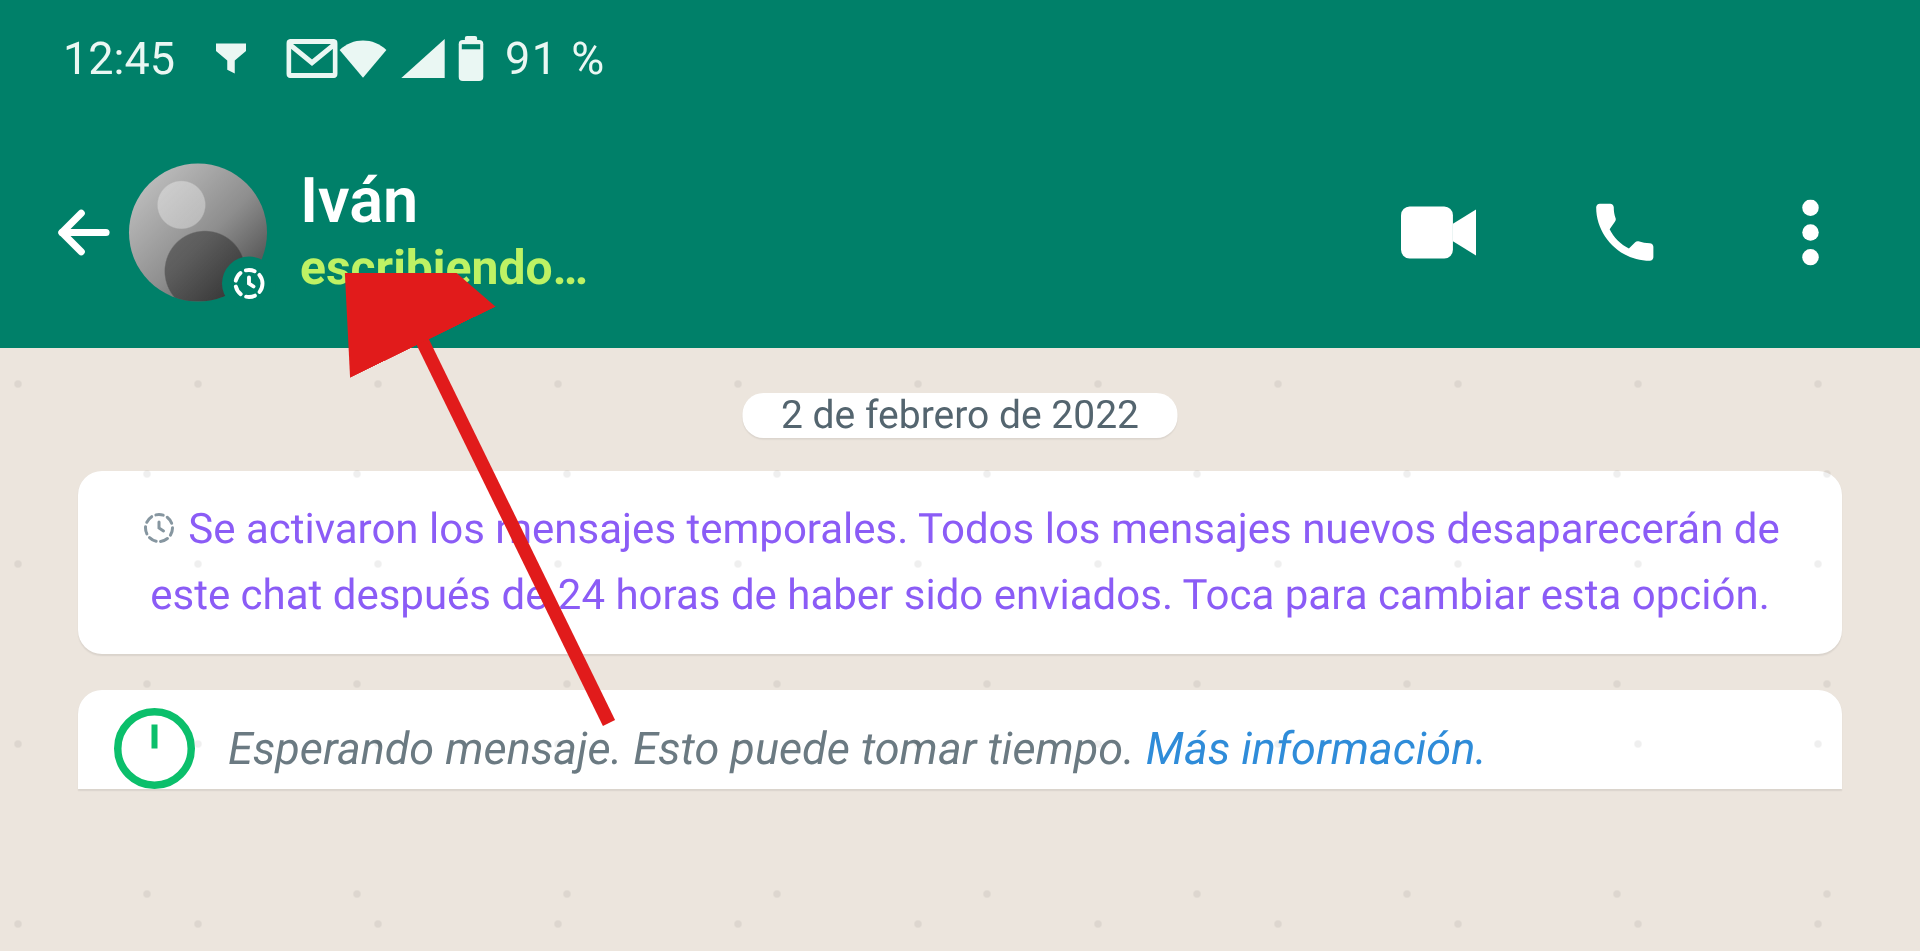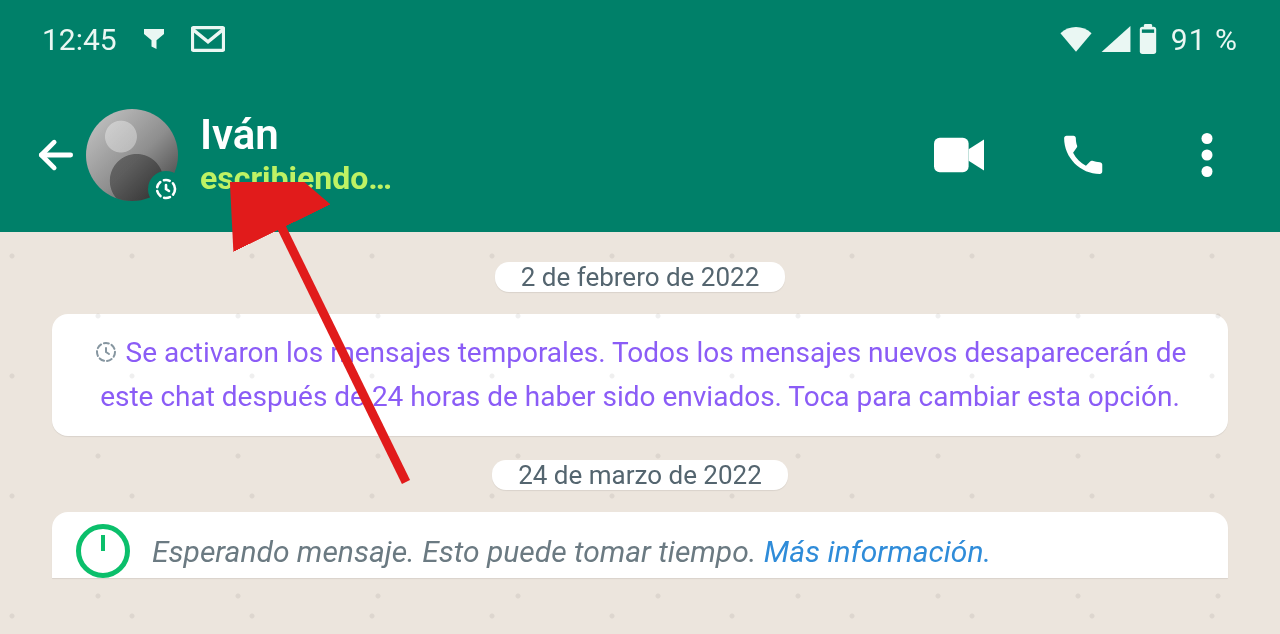--- a/index.html
+++ b/index.html
@@ -2,21 +2,21 @@
 <html><head>
 <meta charset="utf-8">
 <style>
   * { margin:0; padding:0; box-sizing:border-box; }
   html,body { width:1280px; height:634px; font-family:-apple-system,Roboto,Helvetica,Arial,sans-serif; overflow:hidden; }
   body { background:#ece5dd; position:relative; }
 
   
   .header-block { background:#008069; color:#fff; position:relative; height:232px; width:100%; }
 
-  .status-bar { height:78px; display:flex; align-items:center; justify-content:space-between; padding:0 42px 0 42px; font-size:30px; font-weight:400; color:#eaf7f3; }
+  .status-bar { height:78px; display:flex; align-items:center; padding:0 42px 0 42px; font-size:30px; font-weight:400; color:#eaf7f3; }
   .status-left { display:flex; align-items:center; gap:22px; }
   .status-right { display:flex; align-items:center; gap:8px; font-size:30px; }
   .status-right .pct { margin-left:6px; letter-spacing:1px; }
   .st-icon svg { display:block; }
 
   .chat-header { display:flex; align-items:center; height:154px; padding:0 38px 0 32px; }
   .back-btn { width:48px; display:flex; align-items:center; justify-content:center; }
   .avatar-wrap { position:relative; margin-left:6px; }
   .avatar { width:92px; height:92px; border-radius:50%; background:linear-gradient(135deg,#c9c9c9 0%, #8e8e8e 55%, #3a3a3a 100%); overflow:hidden; position:relative; }
   .avatar::after{ content:""; position:absolute; inset:0; background:
@@ -141,21 +141,20 @@
 
   <div class="system-card">
     <span class="clock">
       <svg width="24" height="24" viewBox="0 0 24 24" fill="none" stroke="#8696a0" stroke-width="2" stroke-linecap="round">
           <circle cx="12" cy="12" r="9" stroke-dasharray="5 3"></circle>
           <path d="M12 8v4l3 2"></path>
         </svg>
     </span><span>Se activaron los mensajes temporales. Todos los mensajes nuevos desaparecerán de este chat después de 24 horas de haber sido enviados. Toca para cambiar esta opción.</span>
   </div>
 
-  <div class="date-chip">24 de marzo de 2022</div>
 
   <div class="waiting-card">
     <div class="wait-icon"></div>
     <div class="waiting-text">
       <span>Esperando mensaje. Esto puede tomar tiempo. </span><span class="link">Más información.</span>
     </div>
   </div>
 </div>
 
 <svg class="annotation" width="240" height="320">

